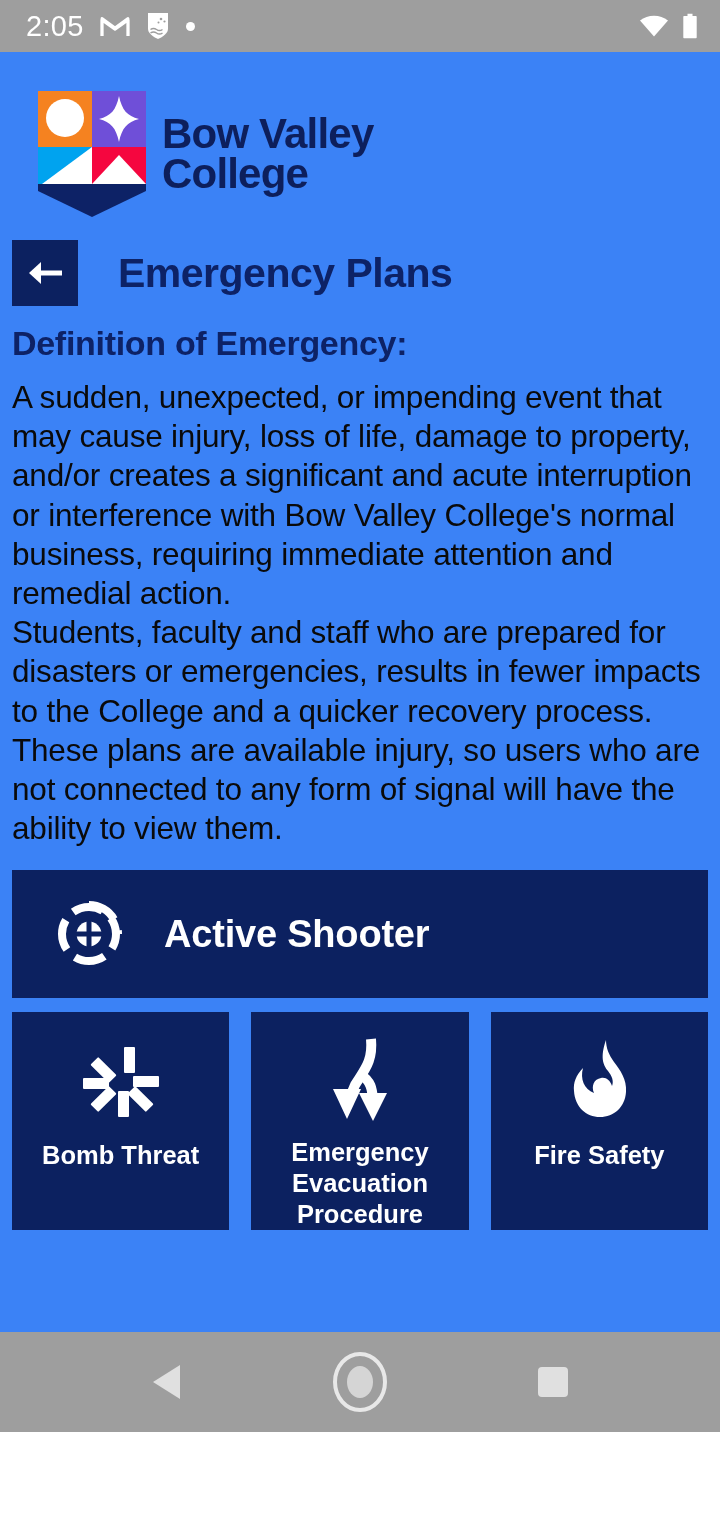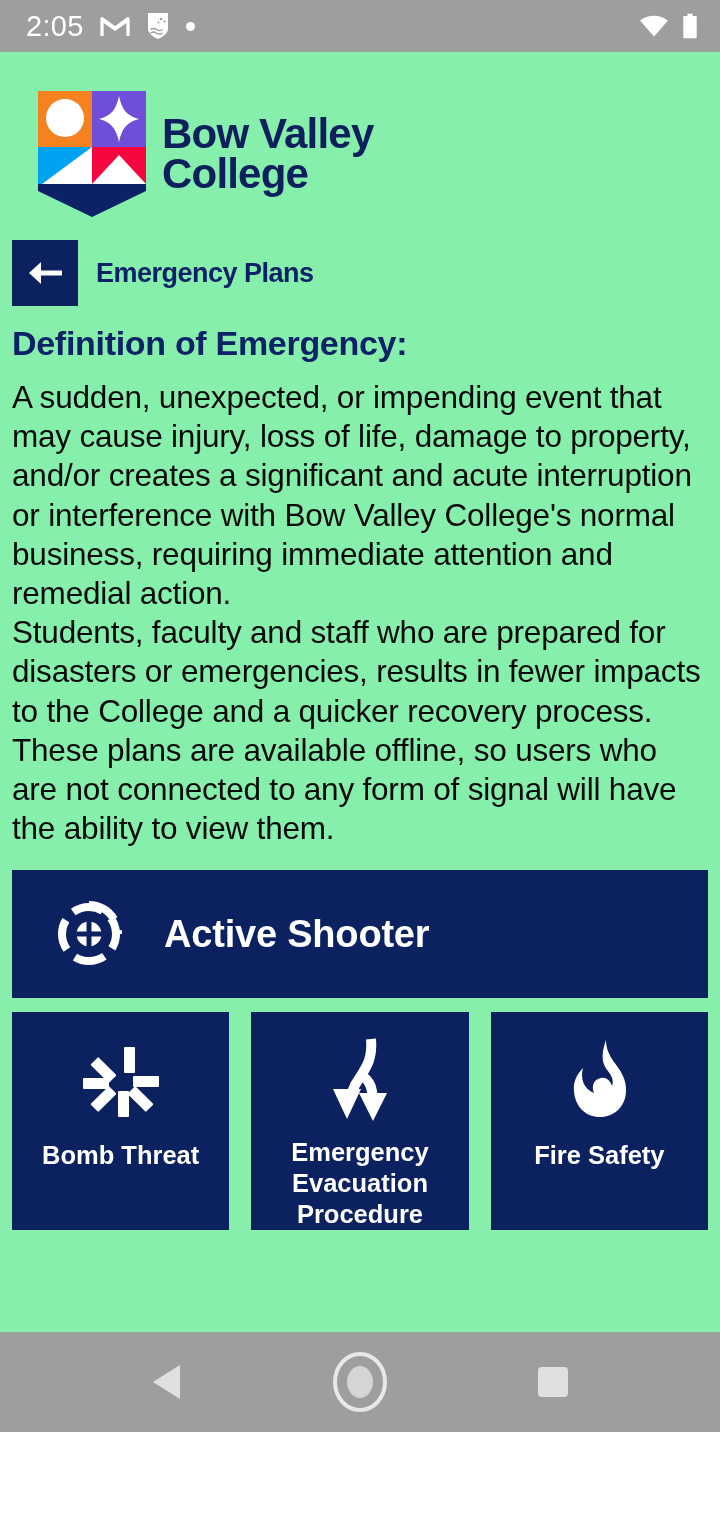--- a/index.html
+++ b/index.html
@@ -52,21 +52,21 @@
   .dot-icon {
     width: 9px; height: 9px;
     border-radius: 50%;
     background: #ffffff;
     display: block;
   }
 
   
   .content {
     flex: 1 1 auto;
-    background: #86efac;
+    background: #3b82f6;
     position: relative;
     overflow: hidden;
   }
 
   
   .brand-header {
     display: flex;
     align-items: center;
     padding: 26px 0 0 0;
     height: 178px;
@@ -112,23 +112,23 @@
     height: 66px;
     background: #0c2160;
     display: flex;
     align-items: center;
     justify-content: center;
     flex: 0 0 auto;
     cursor: pointer;
   }
   .page-title {
     color: #0d2266;
-    font-size: 27px;
+    font-size: 41px;
     font-weight: 700;
-    margin-left: 18px;
+    margin-left: 40px;
     letter-spacing: -0.5px;
     white-space: nowrap;
   }
 
   
   .text-block {
     padding: 18px 12px 0 12px;
   }
   .section-heading {
     color: #0d2266;
@@ -293,21 +293,21 @@
           <path d="M16 4 L4 15 L16 26 Z" fill="#ffffff"></path>
         </svg>
       </div>
       <div class="page-title">Emergency Plans</div>
     </div>
 
     <div class="text-block">
       <div class="section-heading">Definition of Emergency:</div>
       <p class="para">A sudden, unexpected, or impending event that may cause injury, loss of life, damage to property, and/or creates a significant and acute interruption or interference with Bow Valley College's normal business, requiring immediate attention and remedial action.</p>
       <p class="para">Students, faculty and staff who are prepared for disasters or emergencies, results in fewer impacts to the College and a quicker recovery process.</p>
-      <p class="para">These plans are available offline, so users who are not connected to any form of signal will have the ability to view them.</p>
+      <p class="para">These plans are available injury, so users who are not connected to any form of signal will have the ability to view them.</p>
     </div>
 
     <div class="banner">
       <svg width="70" height="70" viewBox="0 0 70 70">
 
         <g fill="none" stroke="#ffffff" stroke-width="8">
           <path d="M35 6 A29 29 0 0 1 64 35" stroke-dasharray="34 12" stroke-dashoffset="4"></path>
         </g>
         <circle cx="35" cy="35" r="27" fill="none" stroke="#ffffff" stroke-width="8" stroke-dasharray="31 11" stroke-dashoffset="16"></circle>
 

